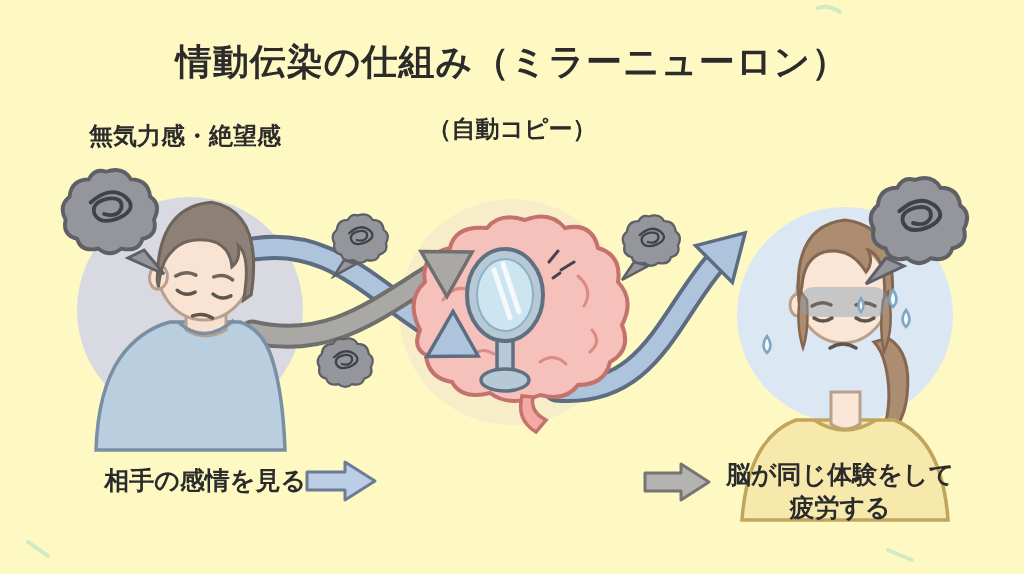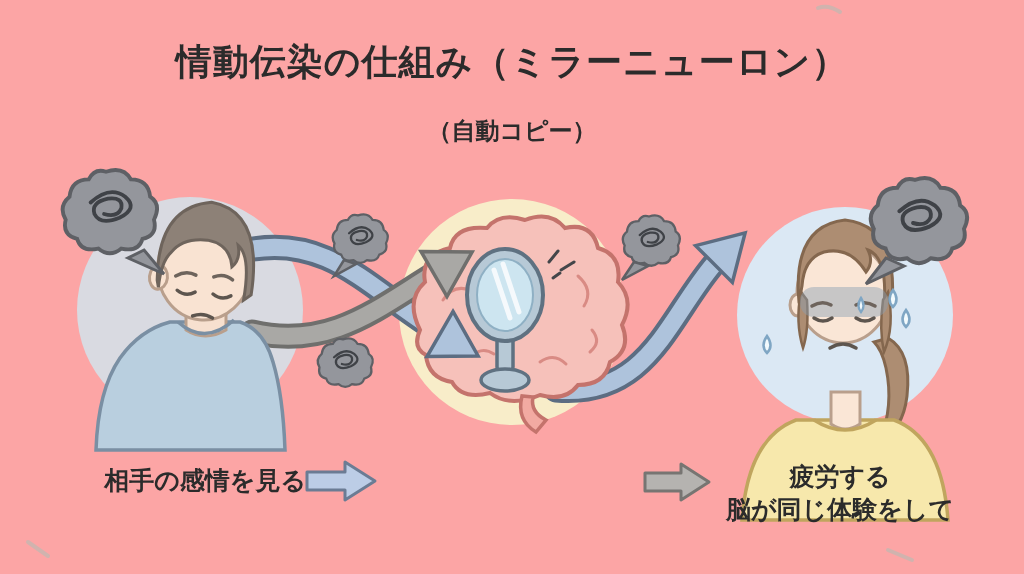--- a/index.html
+++ b/index.html
@@ -1,19 +1,19 @@
 <!DOCTYPE html>
 <html><head>
 <meta charset="utf-8">
 <style>
   html,body{margin:0;padding:0;background:#e9e9e9;}
   .stage{
     position:relative;width:1024px;height:574px;overflow:hidden;
-    background:#fca5a5;
-    font-family:Liberation Sans, sans-serif;
+    background:#fef9c3;
+    font-family:Liberation Mono, monospace;
     color:#2b2b2b;
   }
   .title{
     position:absolute;top:38px;left:0;width:1024px;text-align:center;
     font-size:36px;font-weight:bold;letter-spacing:1px;color:#2b2b2b;
   }
   .hdr{position:absolute;font-size:24px;font-weight:bold;text-align:center;color:#2b2b2b;}
   .hdr-left{top:120px;left:35px;width:300px;}
   .hdr-center{top:115px;left:362px;width:300px;line-height:31px;}
   .hdr-right{top:122px;left:730px;width:200px;}
@@ -146,33 +146,34 @@
 
     <g class="artifact-marks" stroke="#7fcec0" stroke-width="4" stroke-linecap="round" opacity="0.35">
       <path d="M818 8 Q828 4 840 12" fill="none"></path>
       <path d="M28 542 L48 556" fill="none"></path>
       <path d="M888 550 L912 560" fill="none"></path>
     </g>
   </svg>
 
   <div class="title">情動伝染の仕組み（ミラーニューロン）</div>
 
+  <div class="hdr hdr-left">無気力感・絶望感</div>
   <div class="hdr hdr-center">
     <div>（自動コピー）</div>
   </div>
 
   <div class="cap cap1">相手の感情を見る</div>
 
   <svg class="flow-arrow flow-arrow-1" width="78" height="46" viewBox="0 0 78 46">
     <polygon points="4,14 42,14 42,4 72,23 42,42 42,32 4,32" fill="#bccde6" stroke="#6b7c94" stroke-width="3" stroke-linejoin="round"></polygon>
   </svg>
 
 
   <svg class="flow-arrow flow-arrow-2" width="74" height="44" viewBox="0 0 74 44">
     <polygon points="4,13 40,13 40,4 68,22 40,40 40,31 4,31" fill="#b5b3b0" stroke="#777572" stroke-width="3" stroke-linejoin="round"></polygon>
   </svg>
 
   <div class="cap cap3">
+    <div>脳が同じ体験をして</div>
     <div>疲労する</div>
-    <div>脳が同じ体験をして</div>
   </div>
 
 </div>
 
 </body></html>

